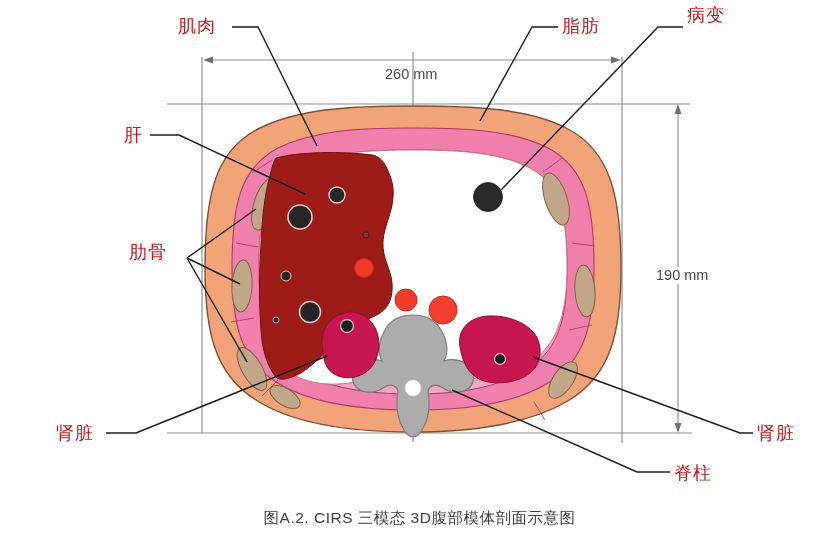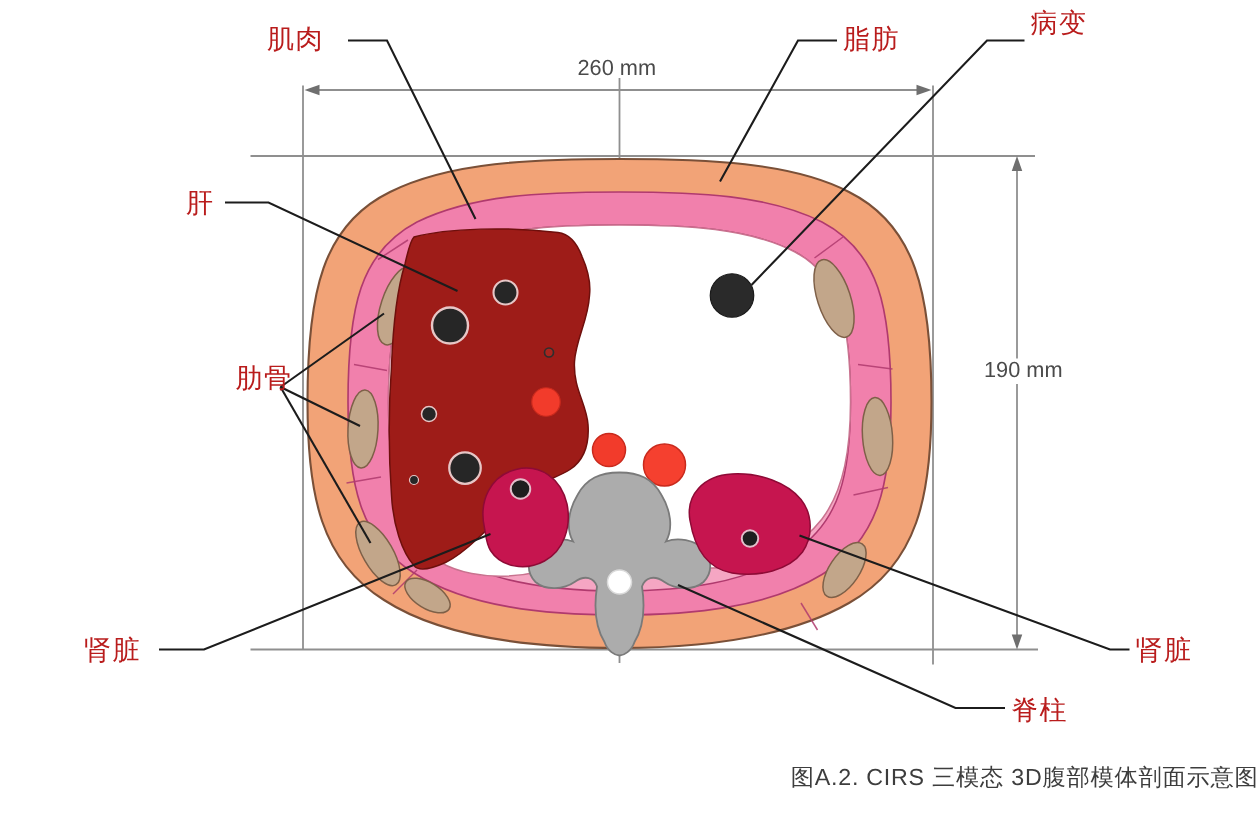--- a/index.html
+++ b/index.html
@@ -7,25 +7,25 @@
     position:relative;width:839px;height:543px;background:#ffffff;overflow:hidden;
     font-family:"Liberation Sans","DejaVu Sans",sans-serif;
   }
   .stage svg{position:absolute;left:0;top:0;}
   .lbl{
     position:absolute;color:#b91c1c;font-size:18px;font-weight:500;
     letter-spacing:1px;white-space:nowrap;line-height:1;
   }
   .dim{
     position:absolute;color:#4a4a4a;font-size:14.5px;font-weight:500;
-    white-space:nowrap;line-height:1;
+    white-space:nowrap;line-height:1;margin-top:28px;
   }
   .dim-v{background:#ffffff;padding:1px 3px;}
   .caption{
-    position:absolute;left:0;right:0;top:508px;text-align:right;
+    position:absolute;left:0;right:0;top:508px;text-align:center;
     color:#3d3d3d;font-size:15.5px;font-weight:500;letter-spacing:0.5px;
   }
 </style>
 </head>
 <body>
 
 <div class="stage">
 
   <svg width="839" height="543" viewBox="0 0 839 543">
 
@@ -141,21 +141,21 @@
       <polyline points="106,433 136,433 327,356"></polyline>
       <polyline points="753,433 740,433 533,357"></polyline>
       <polyline points="670,472 637,472 452,390"></polyline>
     </g>
   </svg>
 
   <span class="lbl" style="left:178px;top:17px;">肌肉</span>
   <span class="lbl" style="left:562px;top:17px;text-align:right;">脂肪</span>
   <span class="lbl" style="left:687px;top:6px;">病变</span>
   <span class="lbl" style="left:124px;top:126px;">肝</span>
-  <span class="lbl" style="left:157px;top:243px;text-align:center;">肋骨</span>
+  <span class="lbl" style="left:129px;top:243px;text-align:center;">肋骨</span>
   <span class="lbl" style="left:56px;top:424px;">肾脏</span>
   <span class="lbl" style="left:757px;top:424px;">肾脏</span>
   <span class="lbl" style="left:674px;top:464px;">脊柱</span>
 
   <span class="dim" style="left:385px;top:39px;">260 mm</span>
   <span class="dim dim-v" style="left:653px;top:239px;">190 mm</span>
 
   <div class="caption">图A.2.  CIRS 三模态 3D腹部模体剖面示意图</div>
 </div>
 

